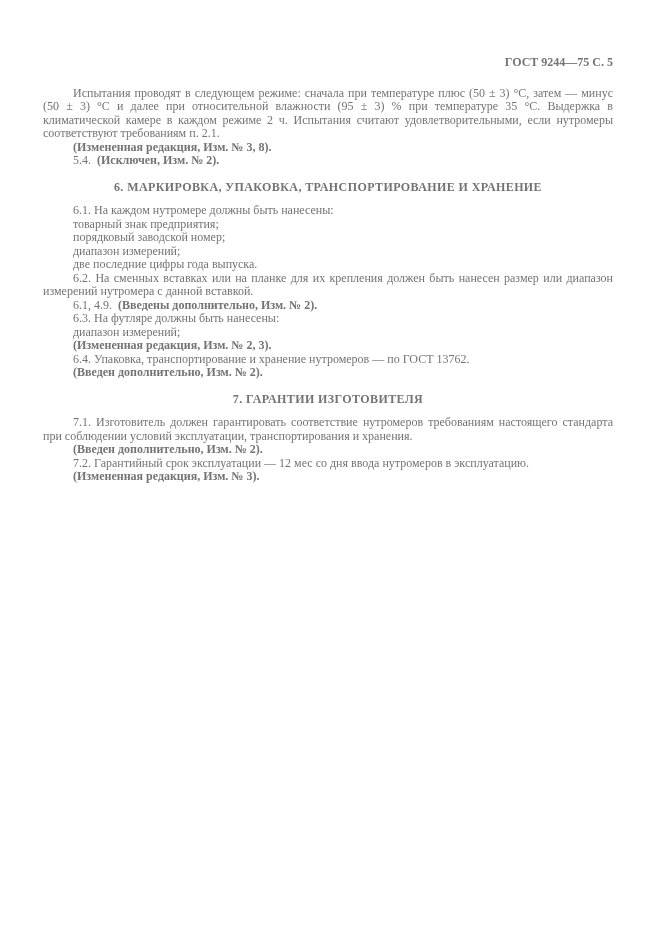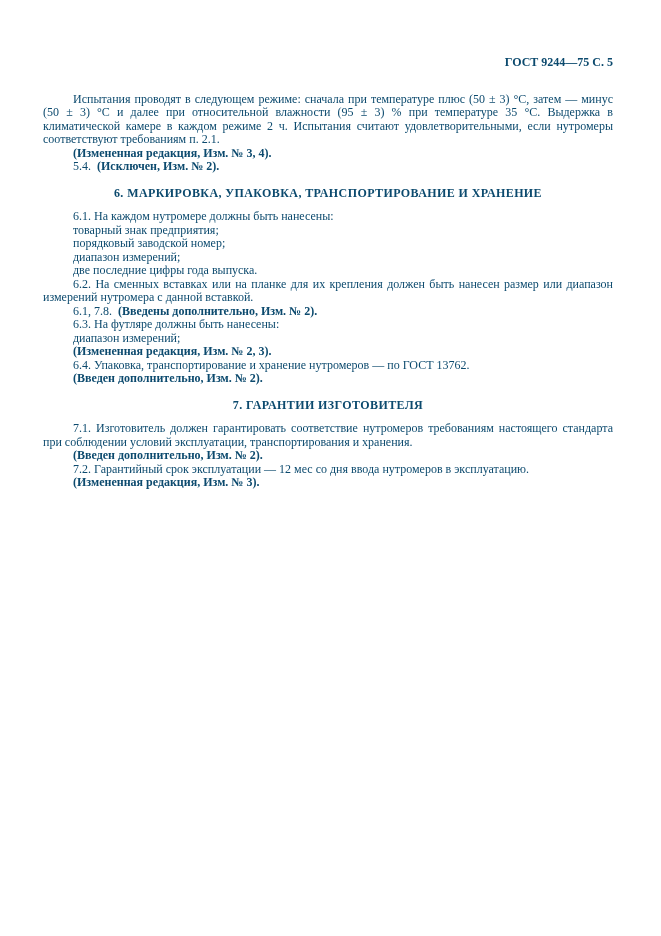--- a/index.html
+++ b/index.html
@@ -1,34 +1,34 @@
 <!DOCTYPE html>
 <html><head>
 <meta charset="utf-8">
 <style>
   html, body { margin: 0; padding: 0; background: #ffffff; }
   .page {
     position: relative;
     width: 661px;
     height: 936px;
     background: #ffffff;
-    color: #0c4a6e;
+    color: #737373;
     font-family: "Liberation Serif", serif;
     font-size: 12px;
     line-height: 13.5px;
     box-sizing: border-box;
     padding: 56px 48px 0 43px;
     overflow: hidden;
   }
   .hdr {
     text-align: right;
     font-weight: bold;
     white-space: nowrap;
   }
-  .content { margin-top: 23px; }
+  .content { margin-top: 17px; }
   .p {
     margin: 0;
     text-indent: 30px;
   }
   .just { text-align: justify; }
   .b { font-weight: bold; }
   .sec {
     text-align: center;
     font-weight: bold;
     text-indent: 0;
@@ -40,33 +40,33 @@
 </head>
 <body>
 
 <div class="page">
 
   <div class="hdr">ГОСТ 9244—75 С. 5</div>
 
   <div class="content">
 
     <p class="p just">Испытания проводят в следующем режиме: сначала при температуре плюс (50 ± 3) °С, затем — минус (50 ± 3) °С и далее при относительной влажности (95 ± 3) % при температуре 35 °С. Выдержка в климатической камере в каждом режиме 2 ч. Испытания считают удовлетворительными, если нутромеры соответствуют требованиям п. 2.1.</p>
-    <p class="p b">(Измененная редакция, Изм. № 3, 4).</p>
+    <p class="p b">(Измененная редакция, Изм. № 3, 8).</p>
     <p class="p"><span class="num">5.4.</span><span class="b">(Исключен, Изм. № 2).</span></p>
 
     <div class="sec">6. МАРКИРОВКА, УПАКОВКА, ТРАНСПОРТИРОВАНИЕ И ХРАНЕНИЕ</div>
 
     <p class="p">6.1. На каждом нутромере должны быть нанесены:</p>
     <p class="p">товарный знак предприятия;</p>
     <p class="p">порядковый заводской номер;</p>
     <p class="p">диапазон измерений;</p>
     <p class="p">две последние цифры года выпуска.</p>
 
     <p class="p just">6.2. На сменных вставках или на планке для их крепления должен быть нанесен размер или диапазон измерений нутромера с данной вставкой.</p>
-    <p class="p"><span class="num">6.1, 7.8.</span><span class="b">(Введены дополнительно, Изм. № 2).</span></p>
+    <p class="p"><span class="num">6.1, 4.9.</span><span class="b">(Введены дополнительно, Изм. № 2).</span></p>
 
     <p class="p">6.3. На футляре должны быть нанесены:</p>
     <p class="p">диапазон измерений;</p>
     <p class="p b">(Измененная редакция, Изм. № 2, 3).</p>
 
     <p class="p">6.4. Упаковка, транспортирование и хранение нутромеров — по ГОСТ 13762.</p>
     <p class="p b">(Введен дополнительно, Изм. № 2).</p>
 
     <div class="sec">7. ГАРАНТИИ ИЗГОТОВИТЕЛЯ</div>
 

